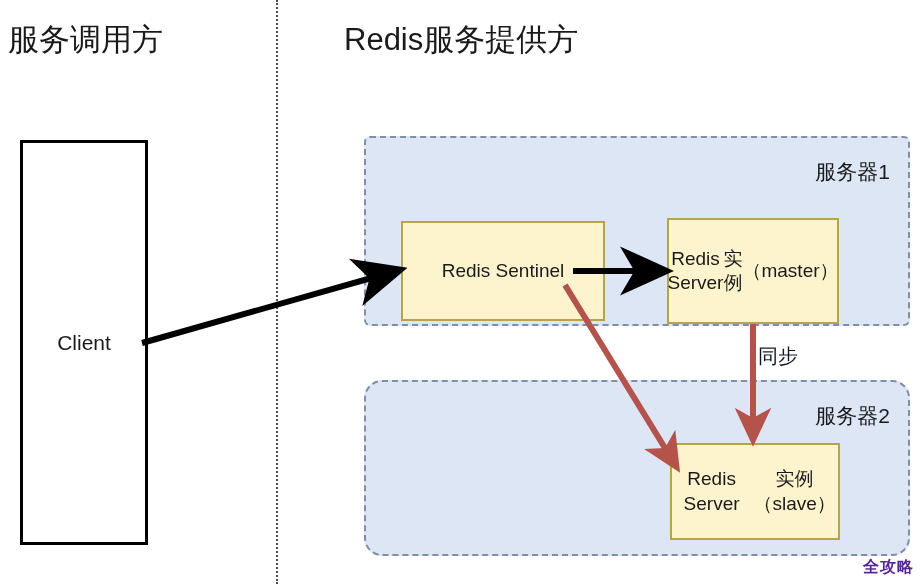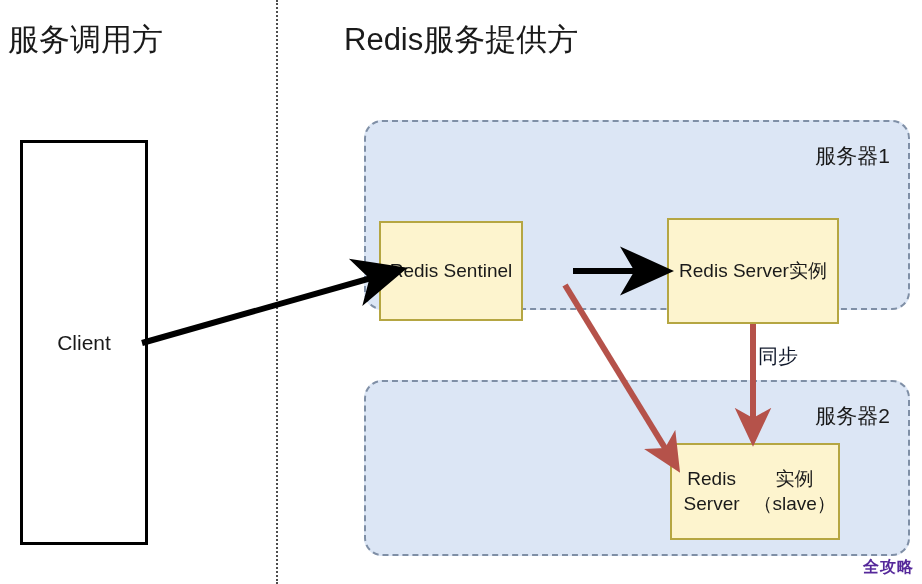--- a/index.html
+++ b/index.html
@@ -60,21 +60,21 @@
   }
 
   
   .server-group {
     position: absolute;
     background: #dce6f5;
     border: 2px dashed #7f8fa6;
     border-radius: 18px;
     box-sizing: border-box;
   }
-  #group-1 { left: 364px; top: 120px; width: 546px; height: 190px; }
+  #group-1 { left: 364px; top: 136px; width: 546px; height: 190px; border-radius: 6px; }
   #group-2 { left: 364px; top: 380px; width: 546px; height: 176px; padding-left: 18px; }
   .group-label {
     position: absolute;
     right: 18px;
     top: 20px;
     font-size: 21px;
     color: #1a1a1a;
     white-space: nowrap;
   }
 
@@ -86,21 +86,21 @@
     box-sizing: border-box;
     display: flex;
     flex-direction: row;
     align-items: center;
     justify-content: center;
     text-align: center;
     color: #1a1a1a;
     font-size: 19px;
     line-height: 1.28;
   }
-  #node-sentinel { left: 379px; top: 221px; width: 144px; height: 100px; }
+  #node-sentinel { left: 401px; top: 221px; width: 204px; height: 100px; }
   #node-master   { left: 667px; top: 218px; width: 172px; height: 106px; }
   #node-slave    { left: 670px; top: 443px; width: 170px; height: 97px; }
 
   
   #label-sync {
     position: absolute;
     left: 758px;
     top: 343px;
     font-size: 20px;
     color: #0f172a;
@@ -153,20 +153,21 @@
     <span class="label">Client</span>
   </div>
 
   <div class="node-box" id="node-sentinel">
     <span>Redis Sentinel</span>
   </div>
 
   <div class="node-box" id="node-master">
     <span>Redis Server</span>
     <span>实例</span>
+    <span>（master）</span>
   </div>
 
   <div class="node-box" id="node-slave">
     <span>Redis Server</span>
     <span>实例（slave）</span>
   </div>
 
   <div id="label-sync">同步</div>
 
   <svg id="arrows" viewBox="0 0 922 584">

